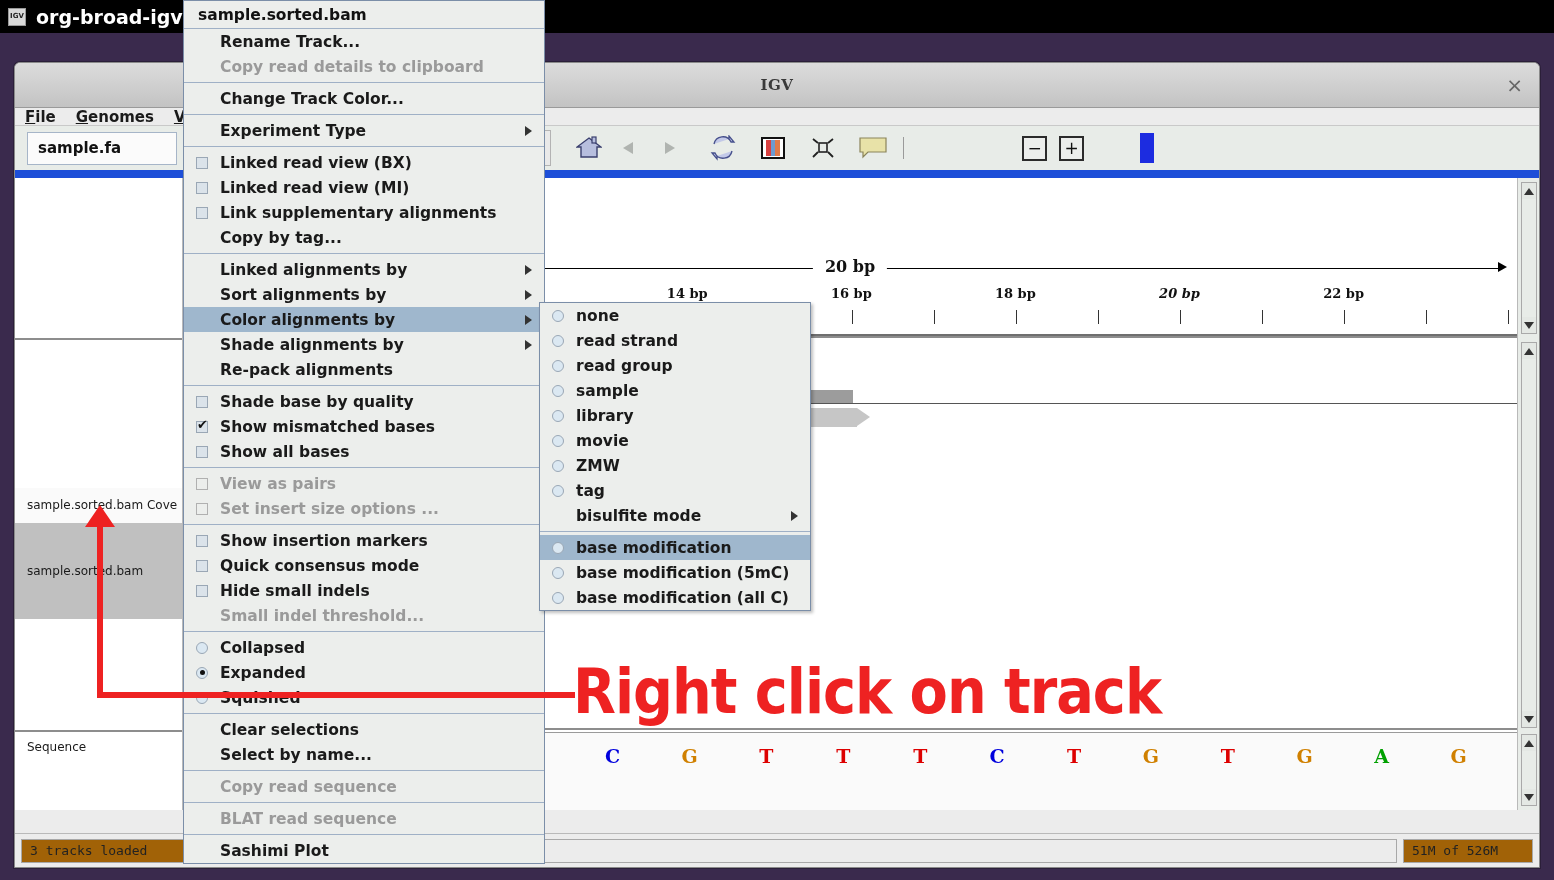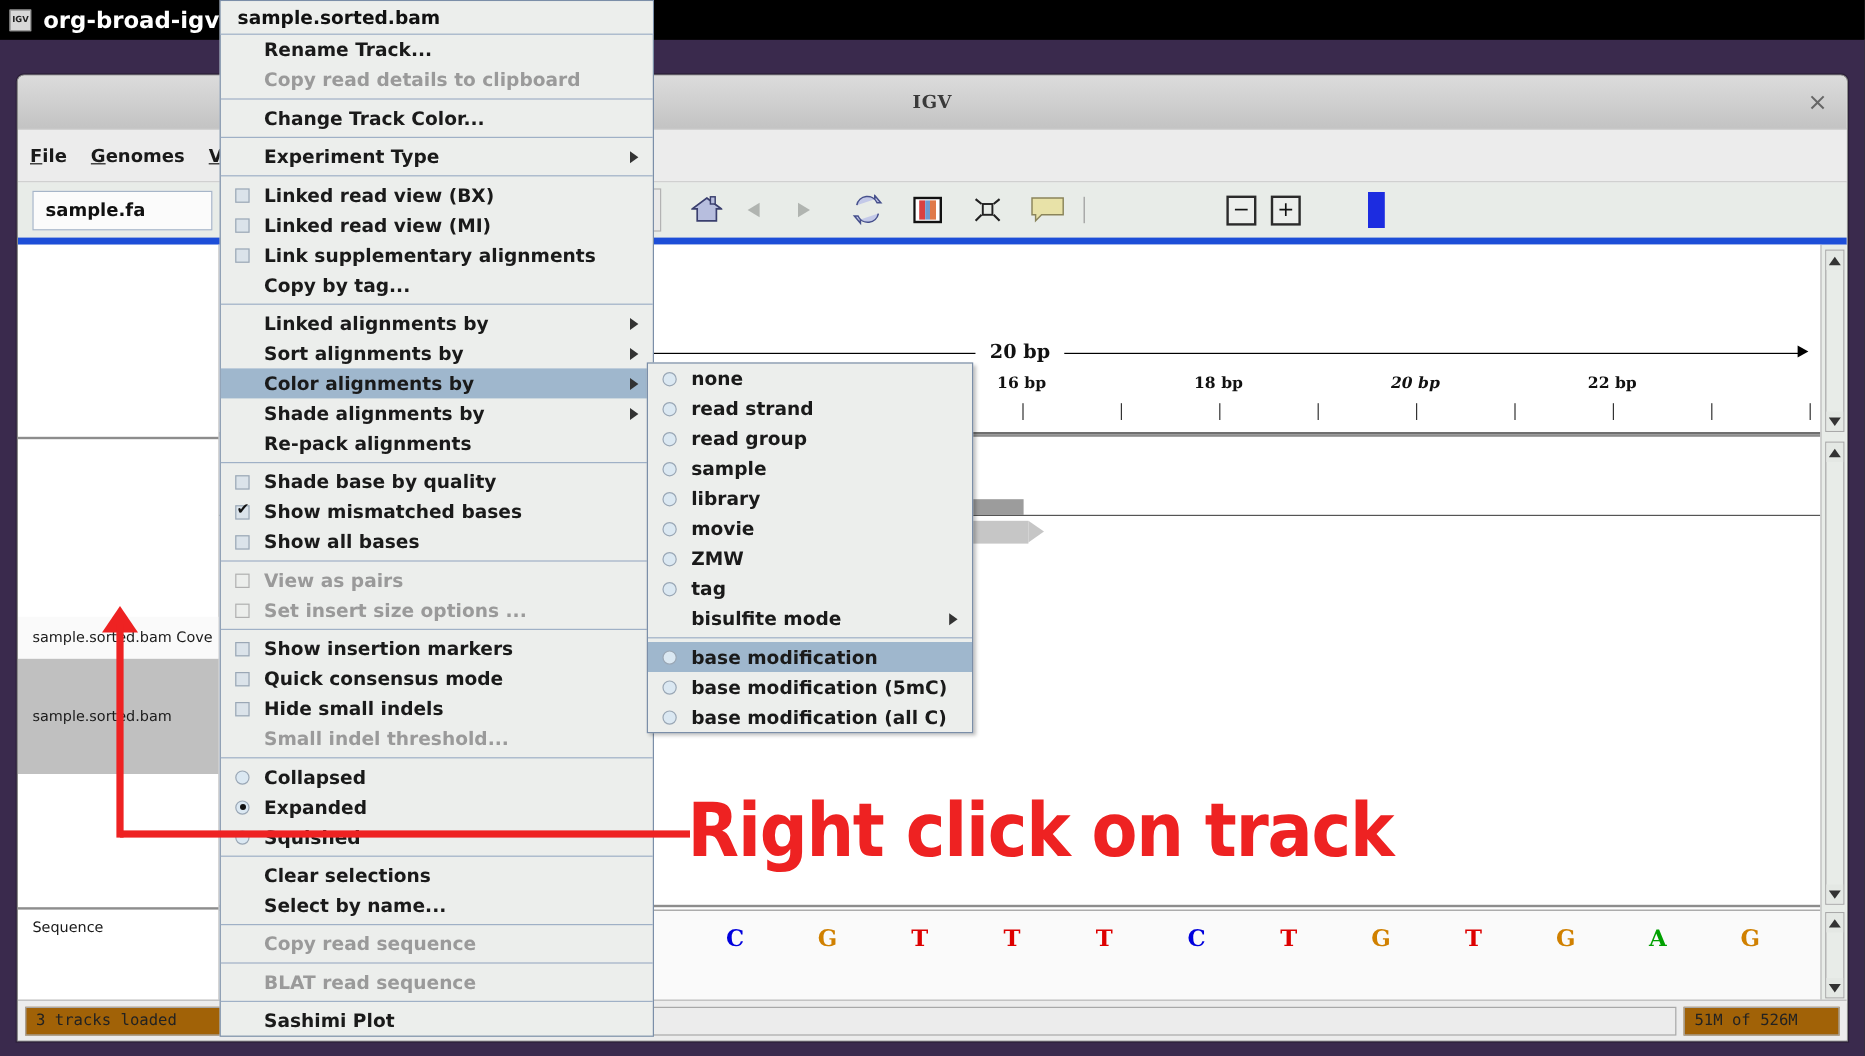--- a/index.html
+++ b/index.html
@@ -54,32 +54,32 @@
     letter-spacing:.5px;
     position:absolute; left:50%; transform:translateX(-50%);
   }
   #igv-close{
     position:absolute; right:16px; top:50%; transform:translateY(-50%);
     font-size:20px; color:#666; cursor:pointer; line-height:1;
   }
 
   
   #menubar{
-    height:44px; background:#ececec;
+    height:18px; background:#ececec;
     border-bottom:1px solid #c9c9c9;
     display:flex; align-items:center; padding-left:10px; gap:20px;
     font-size:15px; color:#1a1a1a; font-weight:bold;
   }
   .menubar-item{ cursor:pointer; }
   .menubar-item .mn{ text-decoration:underline; }
 
   
   #toolbar{
     height:52px; background:#e8ece8;
-    border-bottom:6px solid #1d4ed8;
+    border-bottom:8px solid #1d4ed8;
     display:flex; align-items:center; padding:0 12px; gap:0px;
     position:relative;
   }
   .genome-box{
     width:150px; height:33px; background:#fbfbfb;
     border:1px solid #a6b5c8; display:flex; align-items:center;
     padding-left:10px; font-size:15px; color:#111; font-weight:bold;
     margin-right:8px;
   }
   .locus-box{

